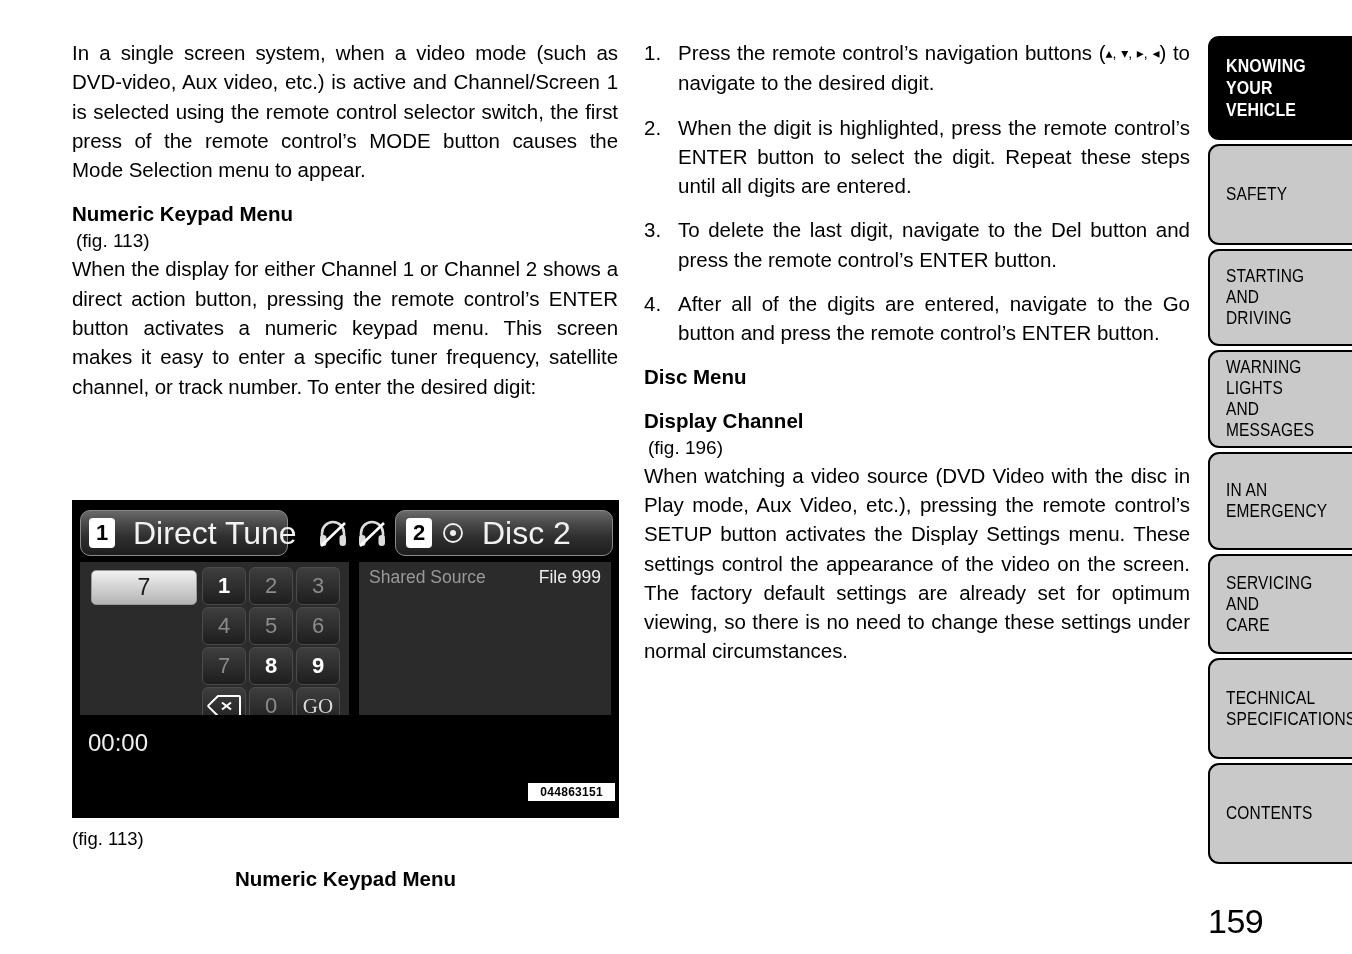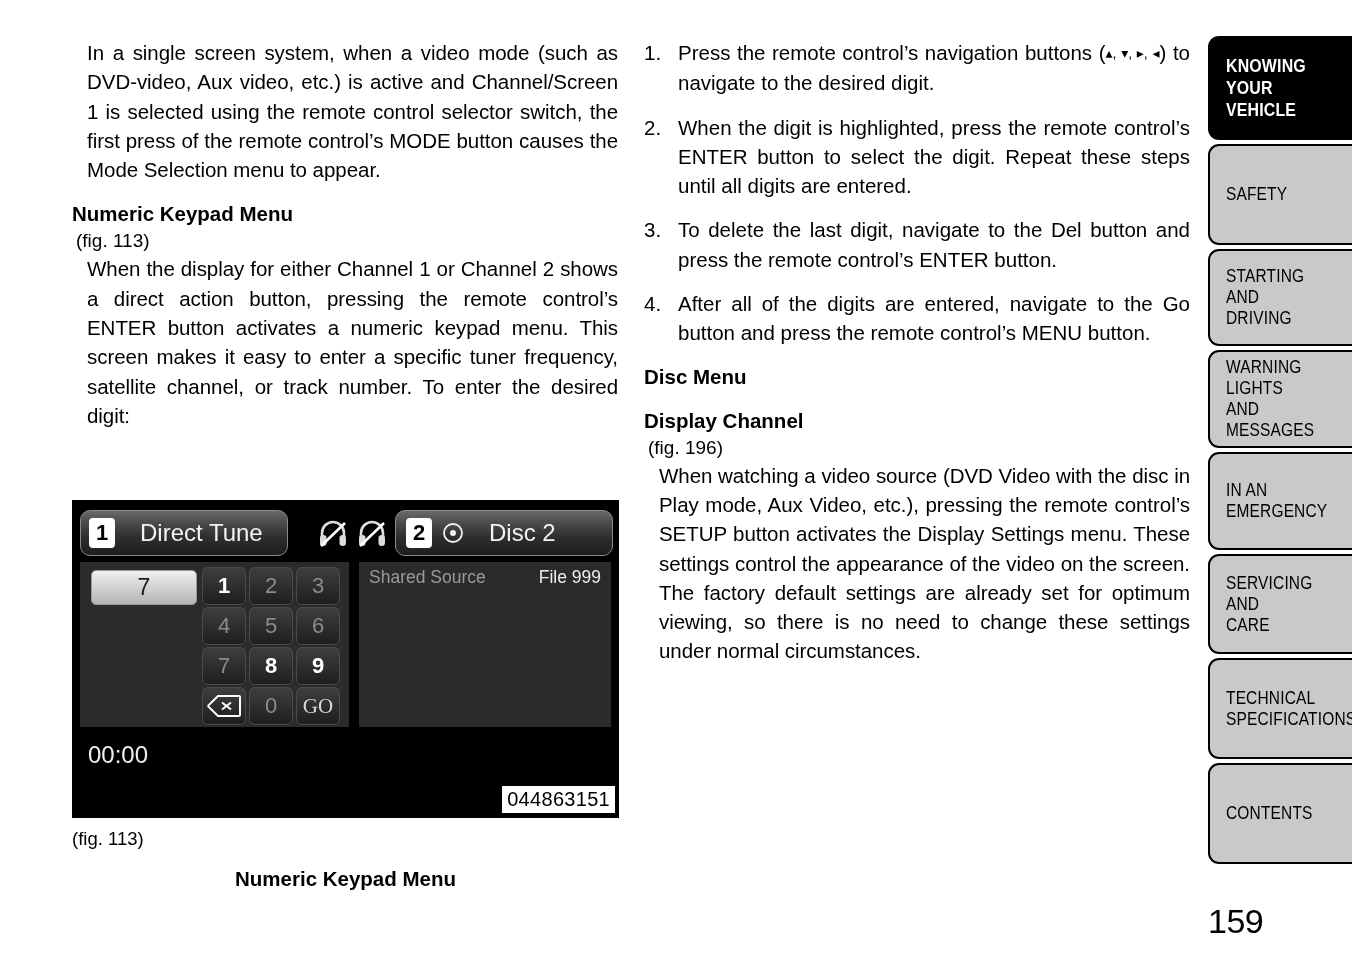--- a/index.html
+++ b/index.html
@@ -34,21 +34,21 @@
     left: 644px;
     top: 38px;
     width: 546px;
   }
 
   
   .body-para {
     font-size: 20.5px;
     line-height: 29.3px;
     text-align: justify;
-    margin: 0 0 4px 15px;
+    margin: 0 0 4px 0;
     letter-spacing: -0.05px;
   }
 
   h2.section-head {
     font-size: 20.5px;
     line-height: 28px;
     font-weight: bold;
     margin: 16px 0 0 0;
   }
   h2.section-head.tight { margin-top: 0; }
@@ -131,22 +131,22 @@
     border-radius: 4px;
     font-size: 22px;
     font-weight: bold;
     display: flex;
     align-items: center;
     justify-content: center;
     flex: none;
   }
   .tab-label {
     color: #f2f2f2;
-    font-size: 24px;
-    margin-left: 25px;
+    font-size: 32px;
+    margin-left: 18px;
     white-space: nowrap;
   }
   .hp-off {
     position: absolute;
     top: 20px;
     width: 30px;
     height: 28px;
   }
   .hp-off-left { left: 246px; }
   .hp-off-right { right: 232px; }
@@ -222,38 +222,38 @@
     position: absolute;
     left: 0; right: 0; top: 46px;
     text-align: center;
     color: #f2f2f2;
   }
   .ip-time { font-size: 30px; line-height: 36px; }
   .ip-line { font-size: 20px; line-height: 25px; }
 
   .rs-bottom {
     position: absolute;
-    left: 0; bottom: 0;
+    left: 0; bottom: 12px;
     width: 100%; height: 91px;
     background: #000000;
   }
   .rs-clock {
     position: absolute;
     left: 16px; top: 14px;
     color: #f0f0f0;
     font-size: 24px;
   }
   .rs-code {
     position: absolute;
     right: 4px; bottom: 5px;
     background: #ffffff;
     color: #000000;
-    font-size: 20px;
-    font-weight: normal;
-    padding: 2px 5px;
+    font-size: 12px;
+    font-weight: bold;
+    padding: 2px 12px;
     letter-spacing: 0.3px;
   }
 
   .fig-caption-left {
     margin-top: 9px;
     font-size: 18.5px;
     line-height: 24px;
   }
   .fig-caption-center {
     margin-top: 16px;
@@ -423,21 +423,21 @@
       <li>
         <span class="num">1.</span><span>Press the remote control’s navigation buttons (</span><span class="arrow-glyph">▴, ▾, ▸, ◂</span><span>) to navigate to the desired digit.</span>
       </li>
       <li>
         <span class="num">2.</span><span>When the digit is highlighted, press the remote control’s ENTER button to select the digit. Repeat these steps until all digits are entered.</span>
       </li>
       <li>
         <span class="num">3.</span><span>To delete the last digit, navigate to the Del button and press the remote control’s ENTER button.</span>
       </li>
       <li>
-        <span class="num">4.</span><span>After all of the digits are entered, navigate to the Go button and press the remote control’s MENU button.</span>
+        <span class="num">4.</span><span>After all of the digits are entered, navigate to the Go button and press the remote control’s ENTER button.</span>
       </li>
     </ol>
 
     <h2 class="section-head tight">Disc Menu</h2>
 
     <h2 class="section-head">Display Channel</h2>
     <div class="fig-ref">(fig.  196)</div>
     <p class="body-para">When watching a video source (DVD Video with the disc in Play mode, Aux Video, etc.), pressing the remote control’s SETUP button activates the Display Settings menu. These settings control the appearance of the video on the screen. The factory default settings are already set for optimum viewing, so there is no need to change these settings under normal circumstances.</p>
   </div>
 

